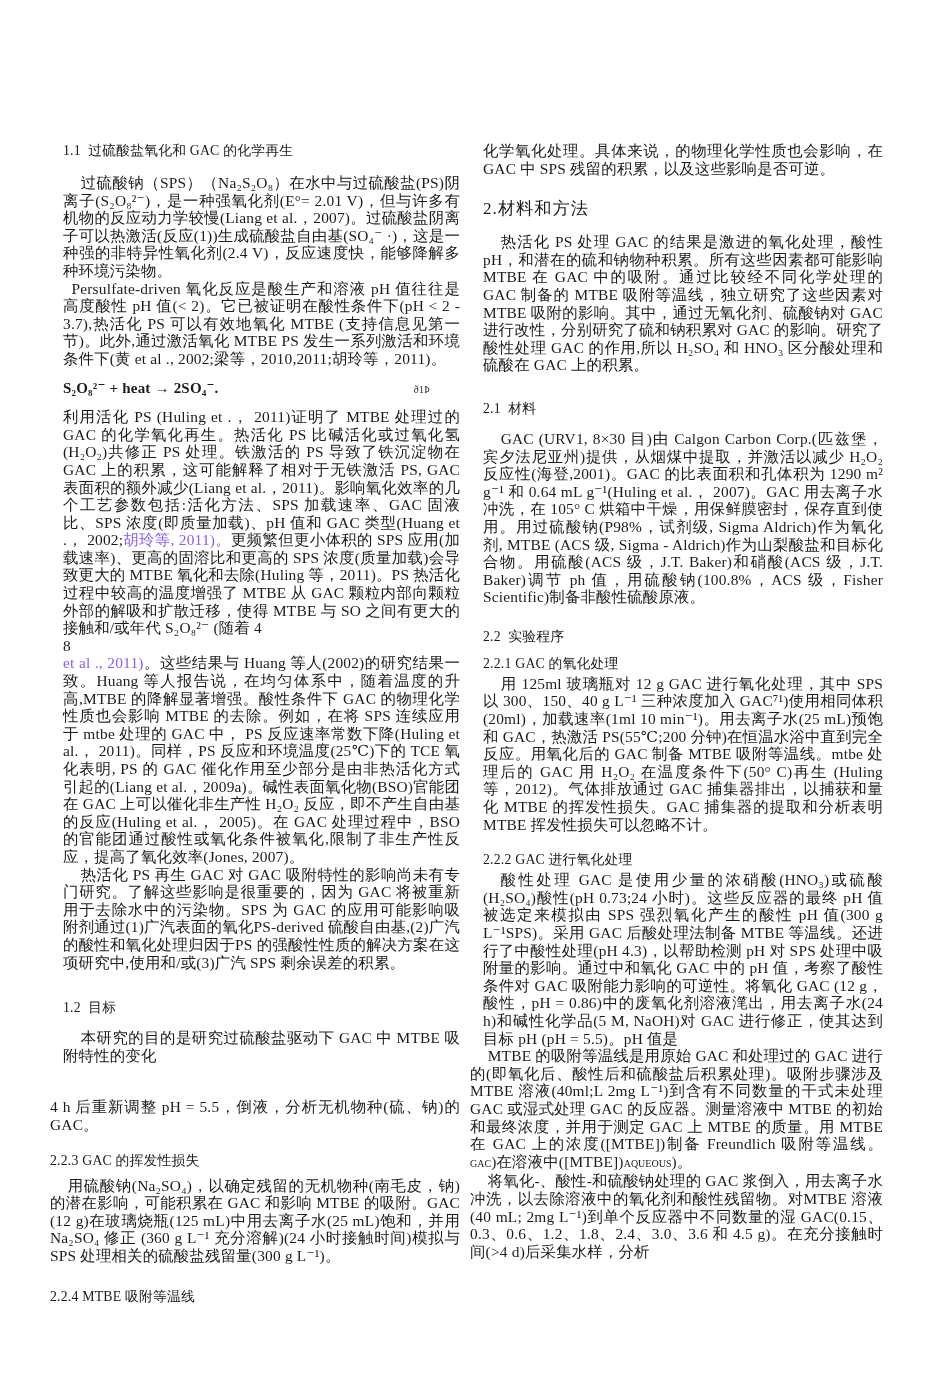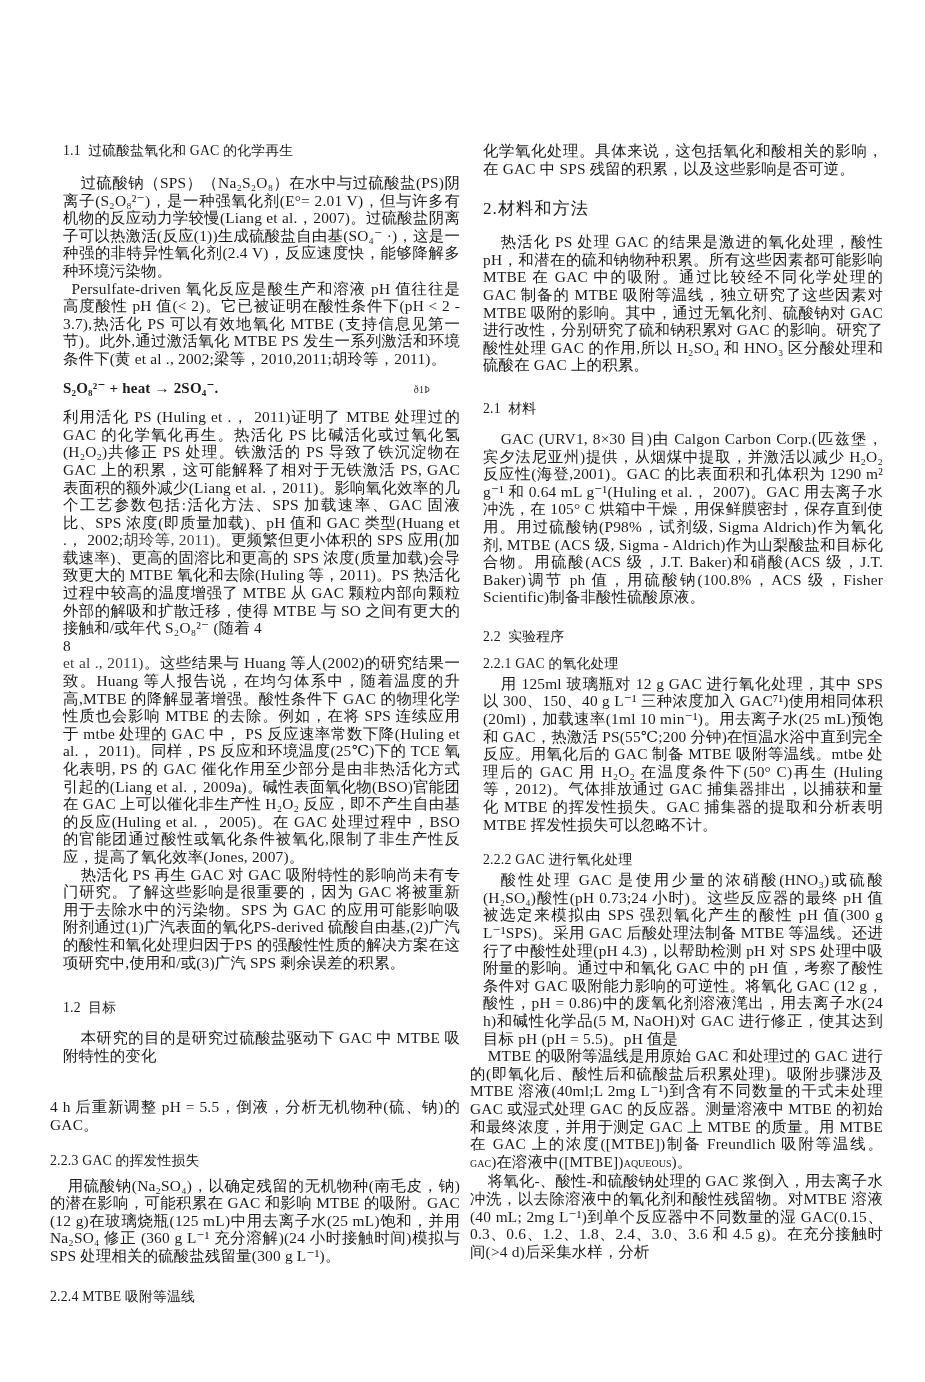--- a/index.html
+++ b/index.html
@@ -48,21 +48,21 @@
     font-weight:600;
     font-size:15px;
     margin:12px 0 10px 0;
   }
   .eq-num {
     font-weight:400;
     font-size:10px;
     color:#2a2a2a;
     padding-right:30px;
   }
-  .blu { color:#404040; }
+  .blu { color:#8b5cf6; }
   .tiny { font-size:10px; letter-spacing:0; }
 </style>
 </head>
 <body>
 
 <div class="page">
 
   <div class="col col-left">
     <div class="hd">1.1  过硫酸盐氧化和 GAC 的化学再生</div>
     <p class="ind" style="margin-top:15px">过硫酸钠（SPS）（Na₂S₂O₈）在水中与过硫酸盐(PS)阴离子(S₂O₈²⁻)，是一种强氧化剂(E°= 2.01 V)，但与许多有机物的反应动力学较慢(Liang et al.，2007)。过硫酸盐阴离子可以热激活(反应(1))生成硫酸盐自由基(SO₄⁻ ·)，这是一种强的非特异性氧化剂(2.4 V)，反应速度快，能够降解多种环境污染物。</p>
@@ -83,21 +83,21 @@
 
     <p class="shift" style="margin-top:34px">4 h 后重新调整 pH = 5.5，倒液，分析无机物种(硫、钠)的 GAC。</p>
 
     <div class="hd shift" style="margin-top:18px">2.2.3 GAC 的挥发性损失</div>
     <p class="ind shift" style="margin-top:8px">用硫酸钠(Na₂SO₄)，以确定残留的无机物种(南毛皮，钠)的潜在影响，可能积累在 GAC 和影响 MTBE 的吸附。GAC (12 g)在玻璃烧瓶(125 mL)中用去离子水(25 mL)饱和，并用 Na₂SO₄ 修正 (360 g L⁻¹ 充分溶解)(24 小时接触时间)模拟与 SPS 处理相关的硫酸盐残留量(300 g L⁻¹)。</p>
 
     <div class="hd shift" style="margin-top:24px">2.2.4 MTBE 吸附等温线</div>
   </div>
 
   <div class="col col-right">
-    <p>化学氧化处理。具体来说，这包括氧化和酸相关的影响，在 GAC 中 SPS 残留的积累，以及这些影响是否可逆。</p>
+    <p>化学氧化处理。具体来说，的物理化学性质也会影响，在 GAC 中 SPS 残留的积累，以及这些影响是否可逆。</p>
 
     <div class="hd hd-lg" style="margin-top:22px">2.材料和方法</div>
     <p class="ind" style="margin-top:14px">热活化 PS 处理 GAC 的结果是激进的氧化处理，酸性 pH，和潜在的硫和钠物种积累。所有这些因素都可能影响 MTBE 在 GAC 中的吸附。通过比较经不同化学处理的 GAC 制备的 MTBE 吸附等温线，独立研究了这些因素对 MTBE 吸附的影响。其中，通过无氧化剂、硫酸钠对 GAC 进行改性，分别研究了硫和钠积累对 GAC 的影响。研究了酸性处理 GAC 的作用,所以 H₂SO₄ 和 HNO₃ 区分酸处理和硫酸在 GAC 上的积累。</p>
 
     <div class="hd" style="margin-top:26px">2.1  材料</div>
     <p class="ind" style="margin-top:13px">GAC (URV1, 8×30 目)由 Calgon Carbon Corp.(匹兹堡，宾夕法尼亚州)提供，从烟煤中提取，并激活以减少 H₂O₂ 反应性(海登,2001)。GAC 的比表面积和孔体积为 1290 m² g⁻¹ 和 0.64 mL g⁻¹(Huling et al.， 2007)。GAC 用去离子水冲洗，在 105° C 烘箱中干燥，用保鲜膜密封，保存直到使用。用过硫酸钠(P98%，试剂级, Sigma Aldrich)作为氧化剂, MTBE (ACS 级, Sigma - Aldrich)作为山梨酸盐和目标化合物。用硫酸(ACS 级，J.T. Baker)和硝酸(ACS 级，J.T. Baker)调节 ph 值，用硫酸钠(100.8%，ACS 级，Fisher Scientific)制备非酸性硫酸原液。</p>
 
     <div class="hd" style="margin-top:22px">2.2  实验程序</div>
     <div class="hd" style="margin-top:10px">2.2.1 GAC 的氧化处理</div>
     <p class="ind" style="margin-top:3px">用 125ml 玻璃瓶对 12 g GAC 进行氧化处理，其中 SPS 以 300、150、40 g L⁻¹ 三种浓度加入 GAC⁷¹)使用相同体积(20ml)，加载速率(1ml 10 min⁻¹)。用去离子水(25 mL)预饱和 GAC，热激活 PS(55℃;200 分钟)在恒温水浴中直到完全反应。用氧化后的 GAC 制备 MTBE 吸附等温线。mtbe 处理后的 GAC 用 H₂O₂ 在温度条件下(50° C)再生 (Huling 等，2012)。气体排放通过 GAC 捕集器排出，以捕获和量化 MTBE 的挥发性损失。GAC 捕集器的提取和分析表明 MTBE 挥发性损失可以忽略不计。</p>

